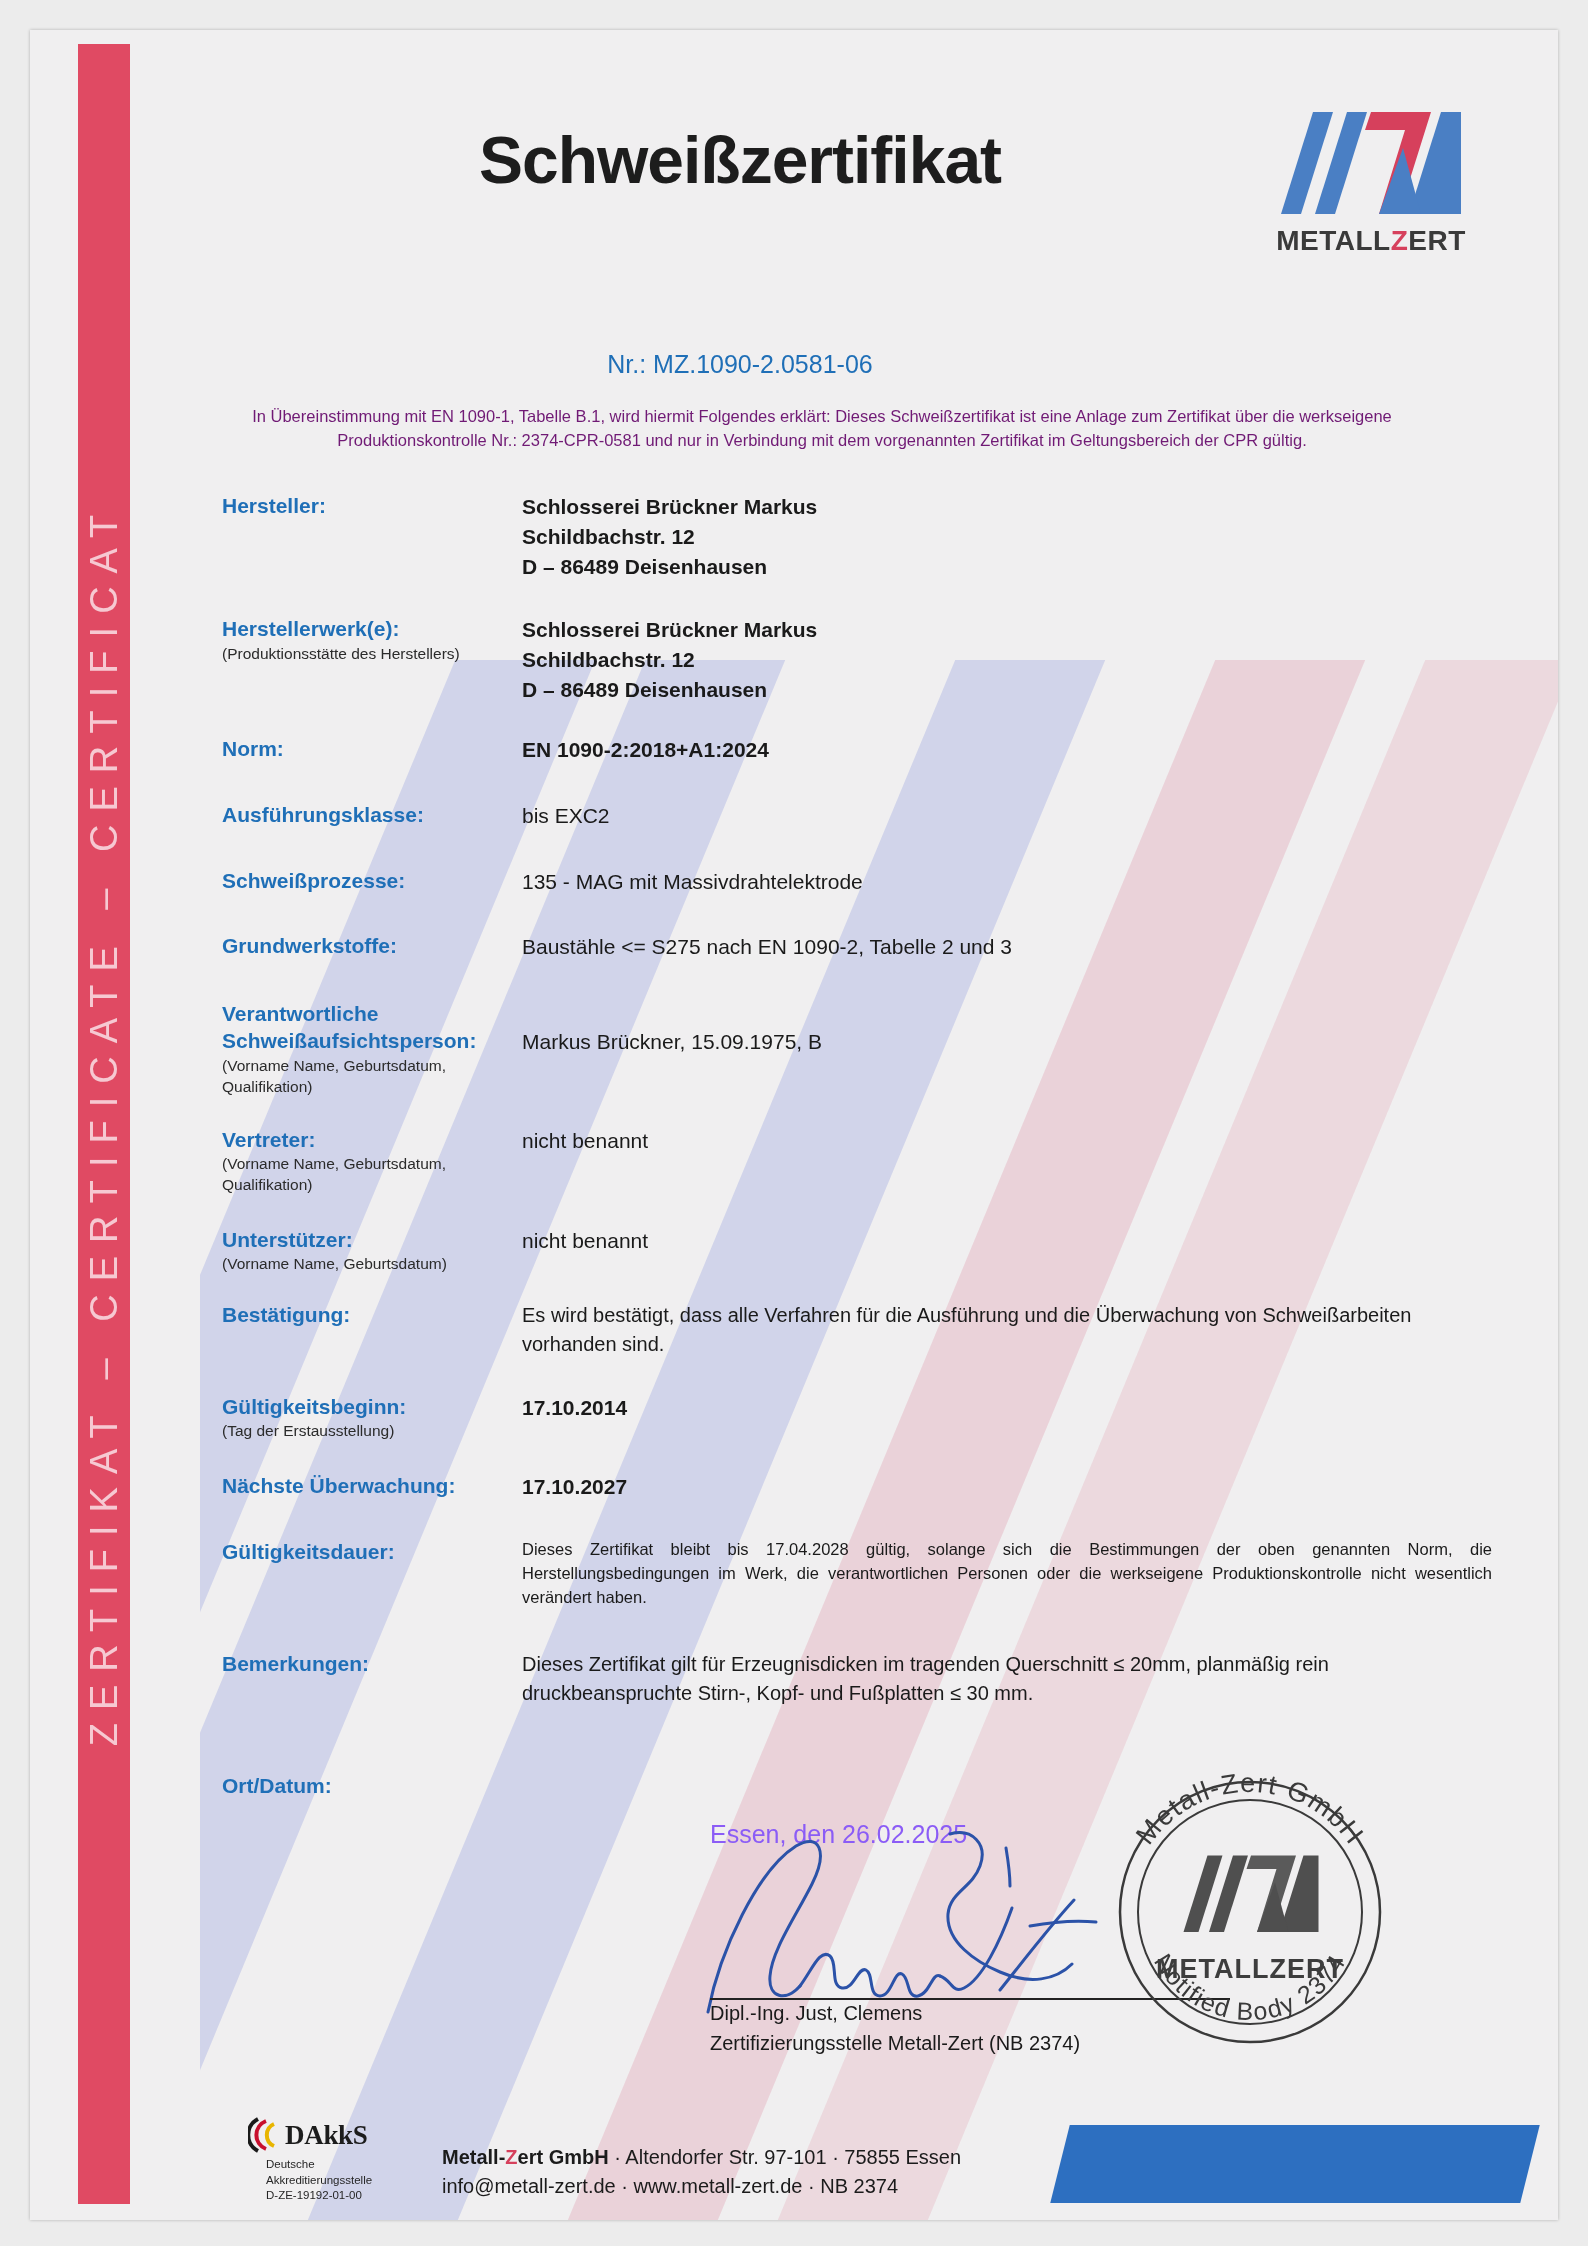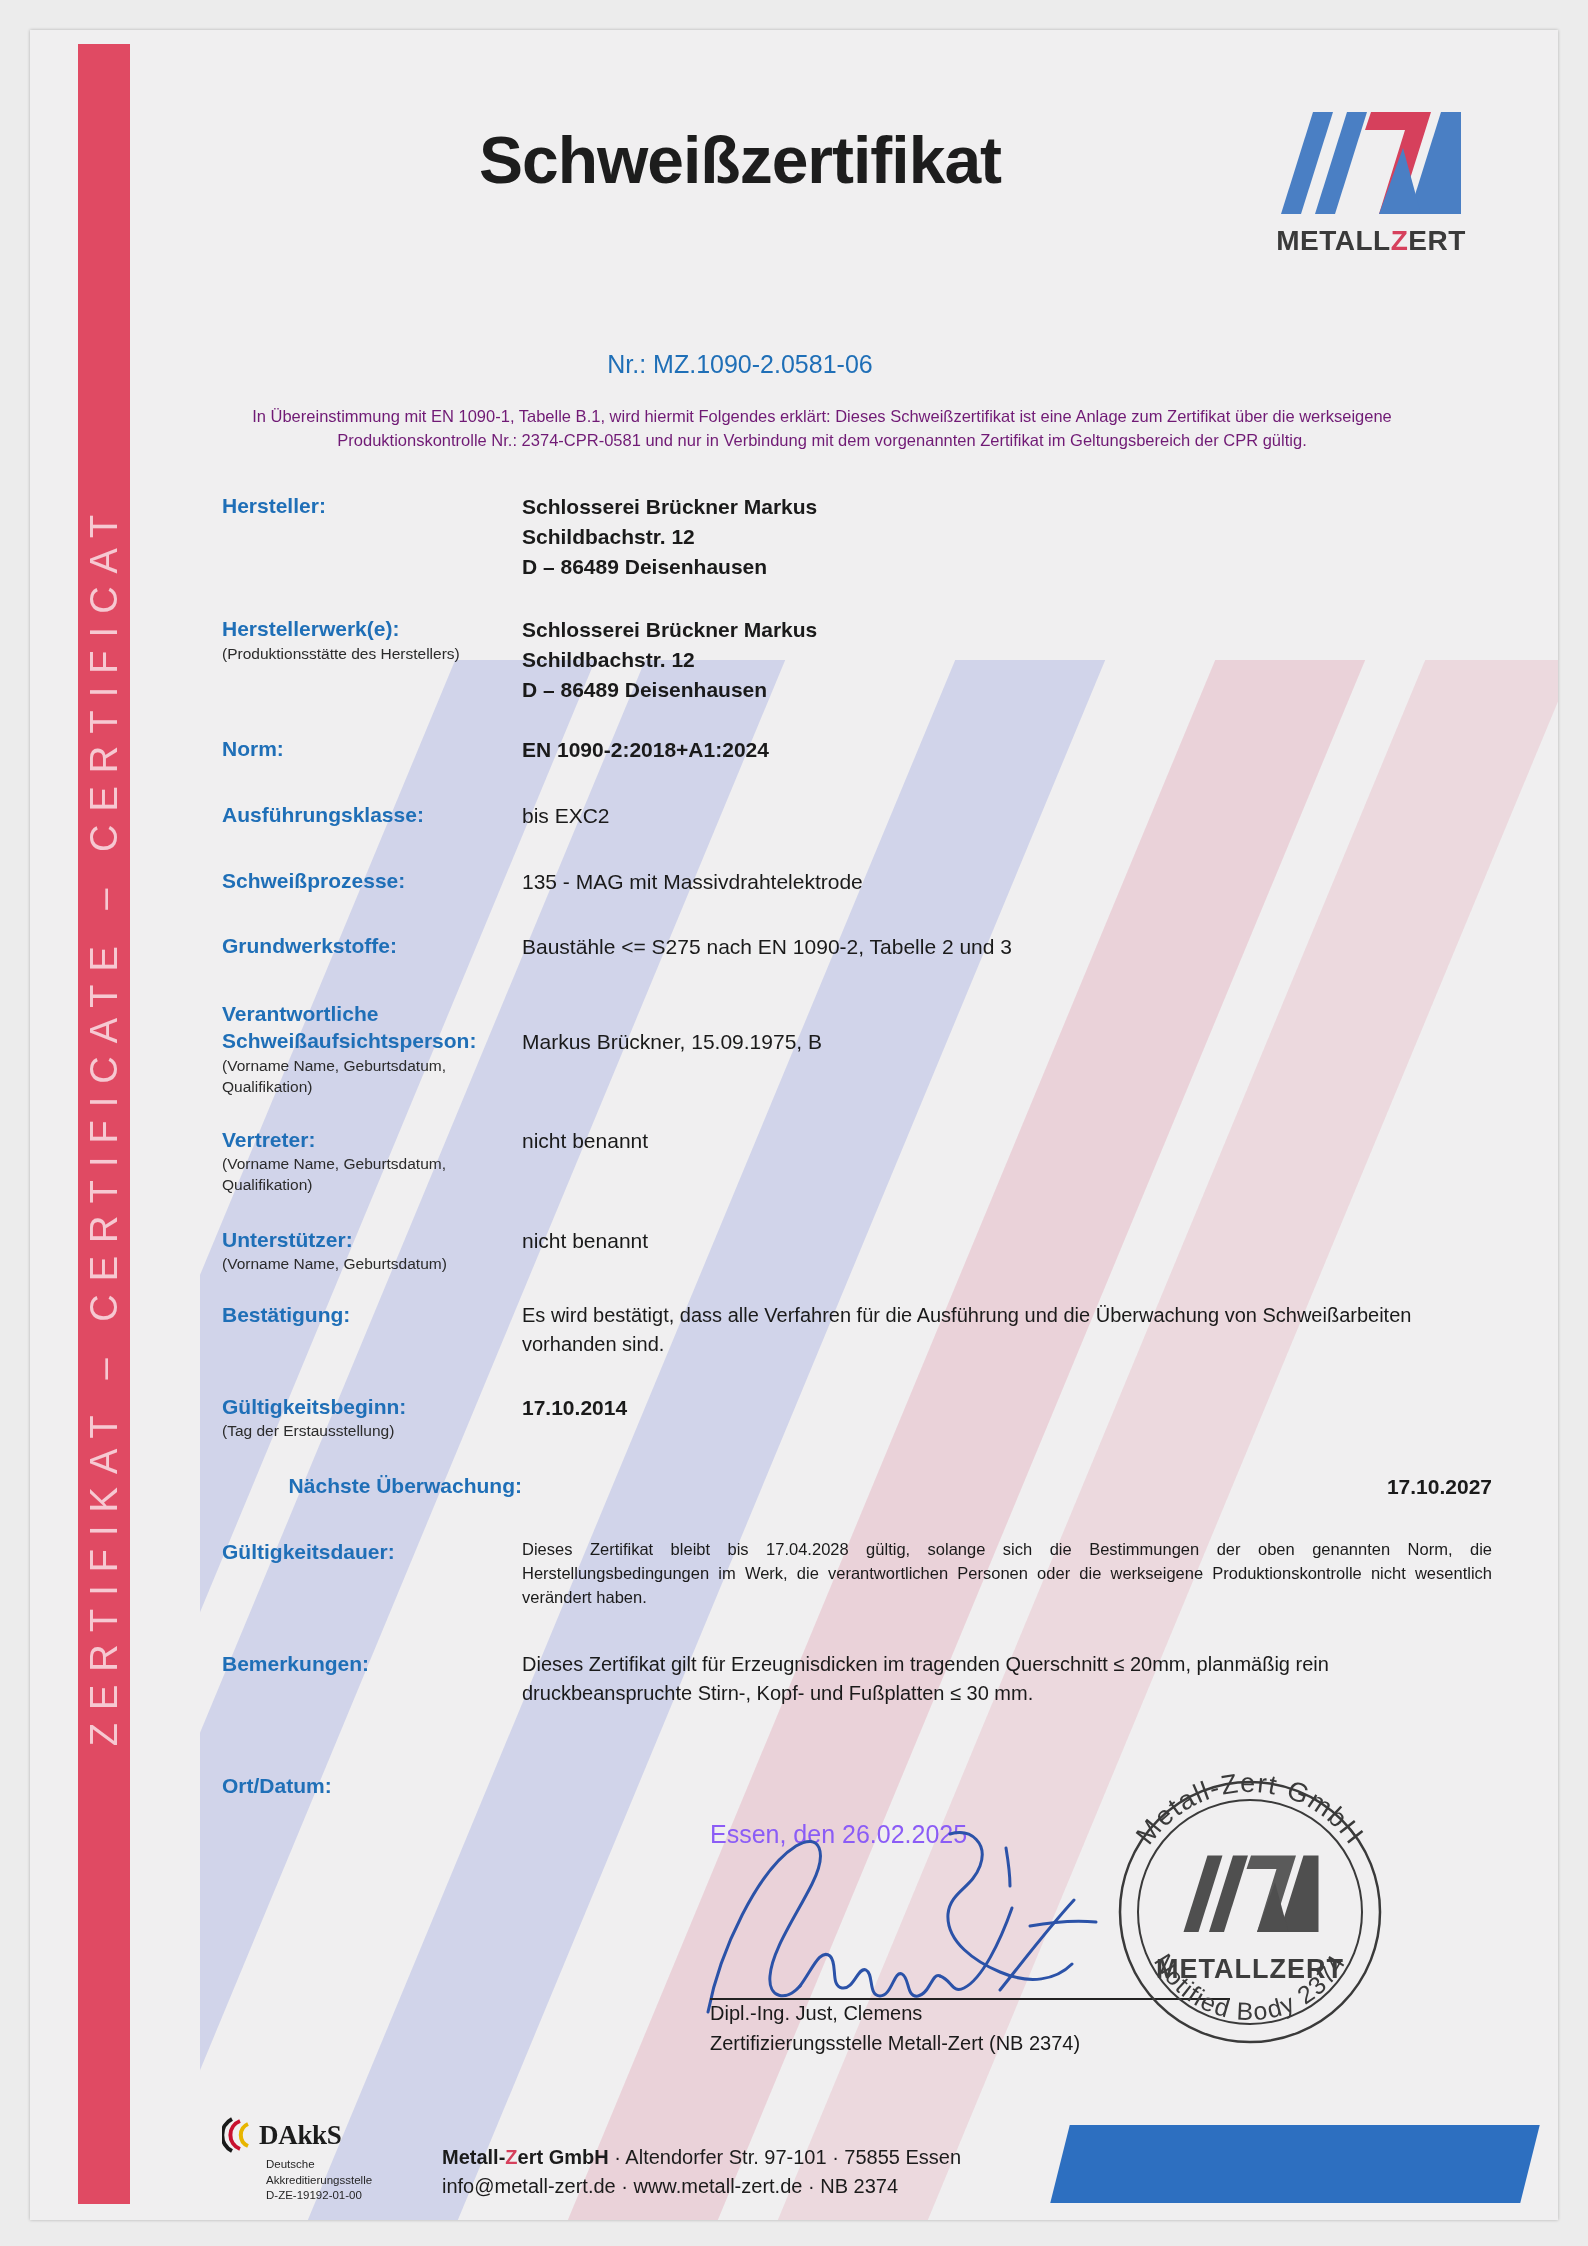--- a/index.html
+++ b/index.html
@@ -93,21 +93,21 @@
   .sig-place{font-size:25px;color:#8b5cf6;position:absolute;left:0;top:0;}
   .sig-scribble{position:absolute;left:-10px;top:10px;width:470px;height:190px;}
   .sig-line{position:absolute;left:0;top:178px;width:520px;border-top:2px solid #222;}
   .sig-n1{position:absolute;left:0;top:182px;font-size:20px;color:#1a1a1a;}
   .sig-n2{position:absolute;left:0;top:212px;font-size:20px;color:#1a1a1a;}
   .stamp{position:absolute;left:390px;top:-58px;width:300px;height:300px;}
 
   
   .footer{position:absolute;left:192px;top:2085px;width:1000px;display:flex;align-items:flex-start;}
   .dakks{width:190px;flex:0 0 190px;}
-  .dakks-top{display:flex;align-items:center;gap:3px;}
+  .dakks-top{display:flex;align-items:center;gap:3px;margin-left:26px;}
   .dakks-arcs{width:34px;height:40px;}
   .dakks-word{font-family:"Liberation Serif",serif;font-size:27px;font-weight:bold;color:#1c1c1c;letter-spacing:-.3px;}
   .dakks-sub{margin-left:44px;margin-top:2px;font-size:11.5px;line-height:1.35;color:#262626;}
   .addr{margin-left:30px;margin-top:28px;font-size:20px;line-height:1.45;color:#1b1b1b;}
   .addr .b{font-weight:bold;}
   .addr .z{color:#d6405c;font-weight:bold;}
 
   .blue-band{
     position:absolute;left:1030px;top:2095px;
     width:470px;height:78px;background:#2d6fc0;
@@ -225,21 +225,21 @@
       </div>
 
       <div class="row" style="margin-bottom:30px;">
         <div class="lbl">
           <span>Gültigkeitsbeginn:</span>
           <span class="sub">(Tag der Erstausstellung)</span>
         </div>
         <div class="val b">17.10.2014</div>
       </div>
 
-      <div class="row" style="margin-bottom:36px;text-align:right;">
+      <div class="row" style="margin-bottom:36px;">
         <div class="lbl">Nächste Überwachung:</div>
         <div class="val b">17.10.2027</div>
       </div>
 
       <div class="row" style="margin-bottom:40px;">
         <div class="lbl">Gültigkeitsdauer:</div>
         <div class="val small">Dieses Zertifikat bleibt bis 17.04.2028 gültig, solange sich die Bestimmungen der oben genannten Norm, die Herstellungsbedingungen im Werk, die verantwortlichen Personen oder die werkseigene Produktionskontrolle nicht wesentlich verändert haben.</div>
       </div>
 
       <div class="row" style="margin-bottom:64px;">

